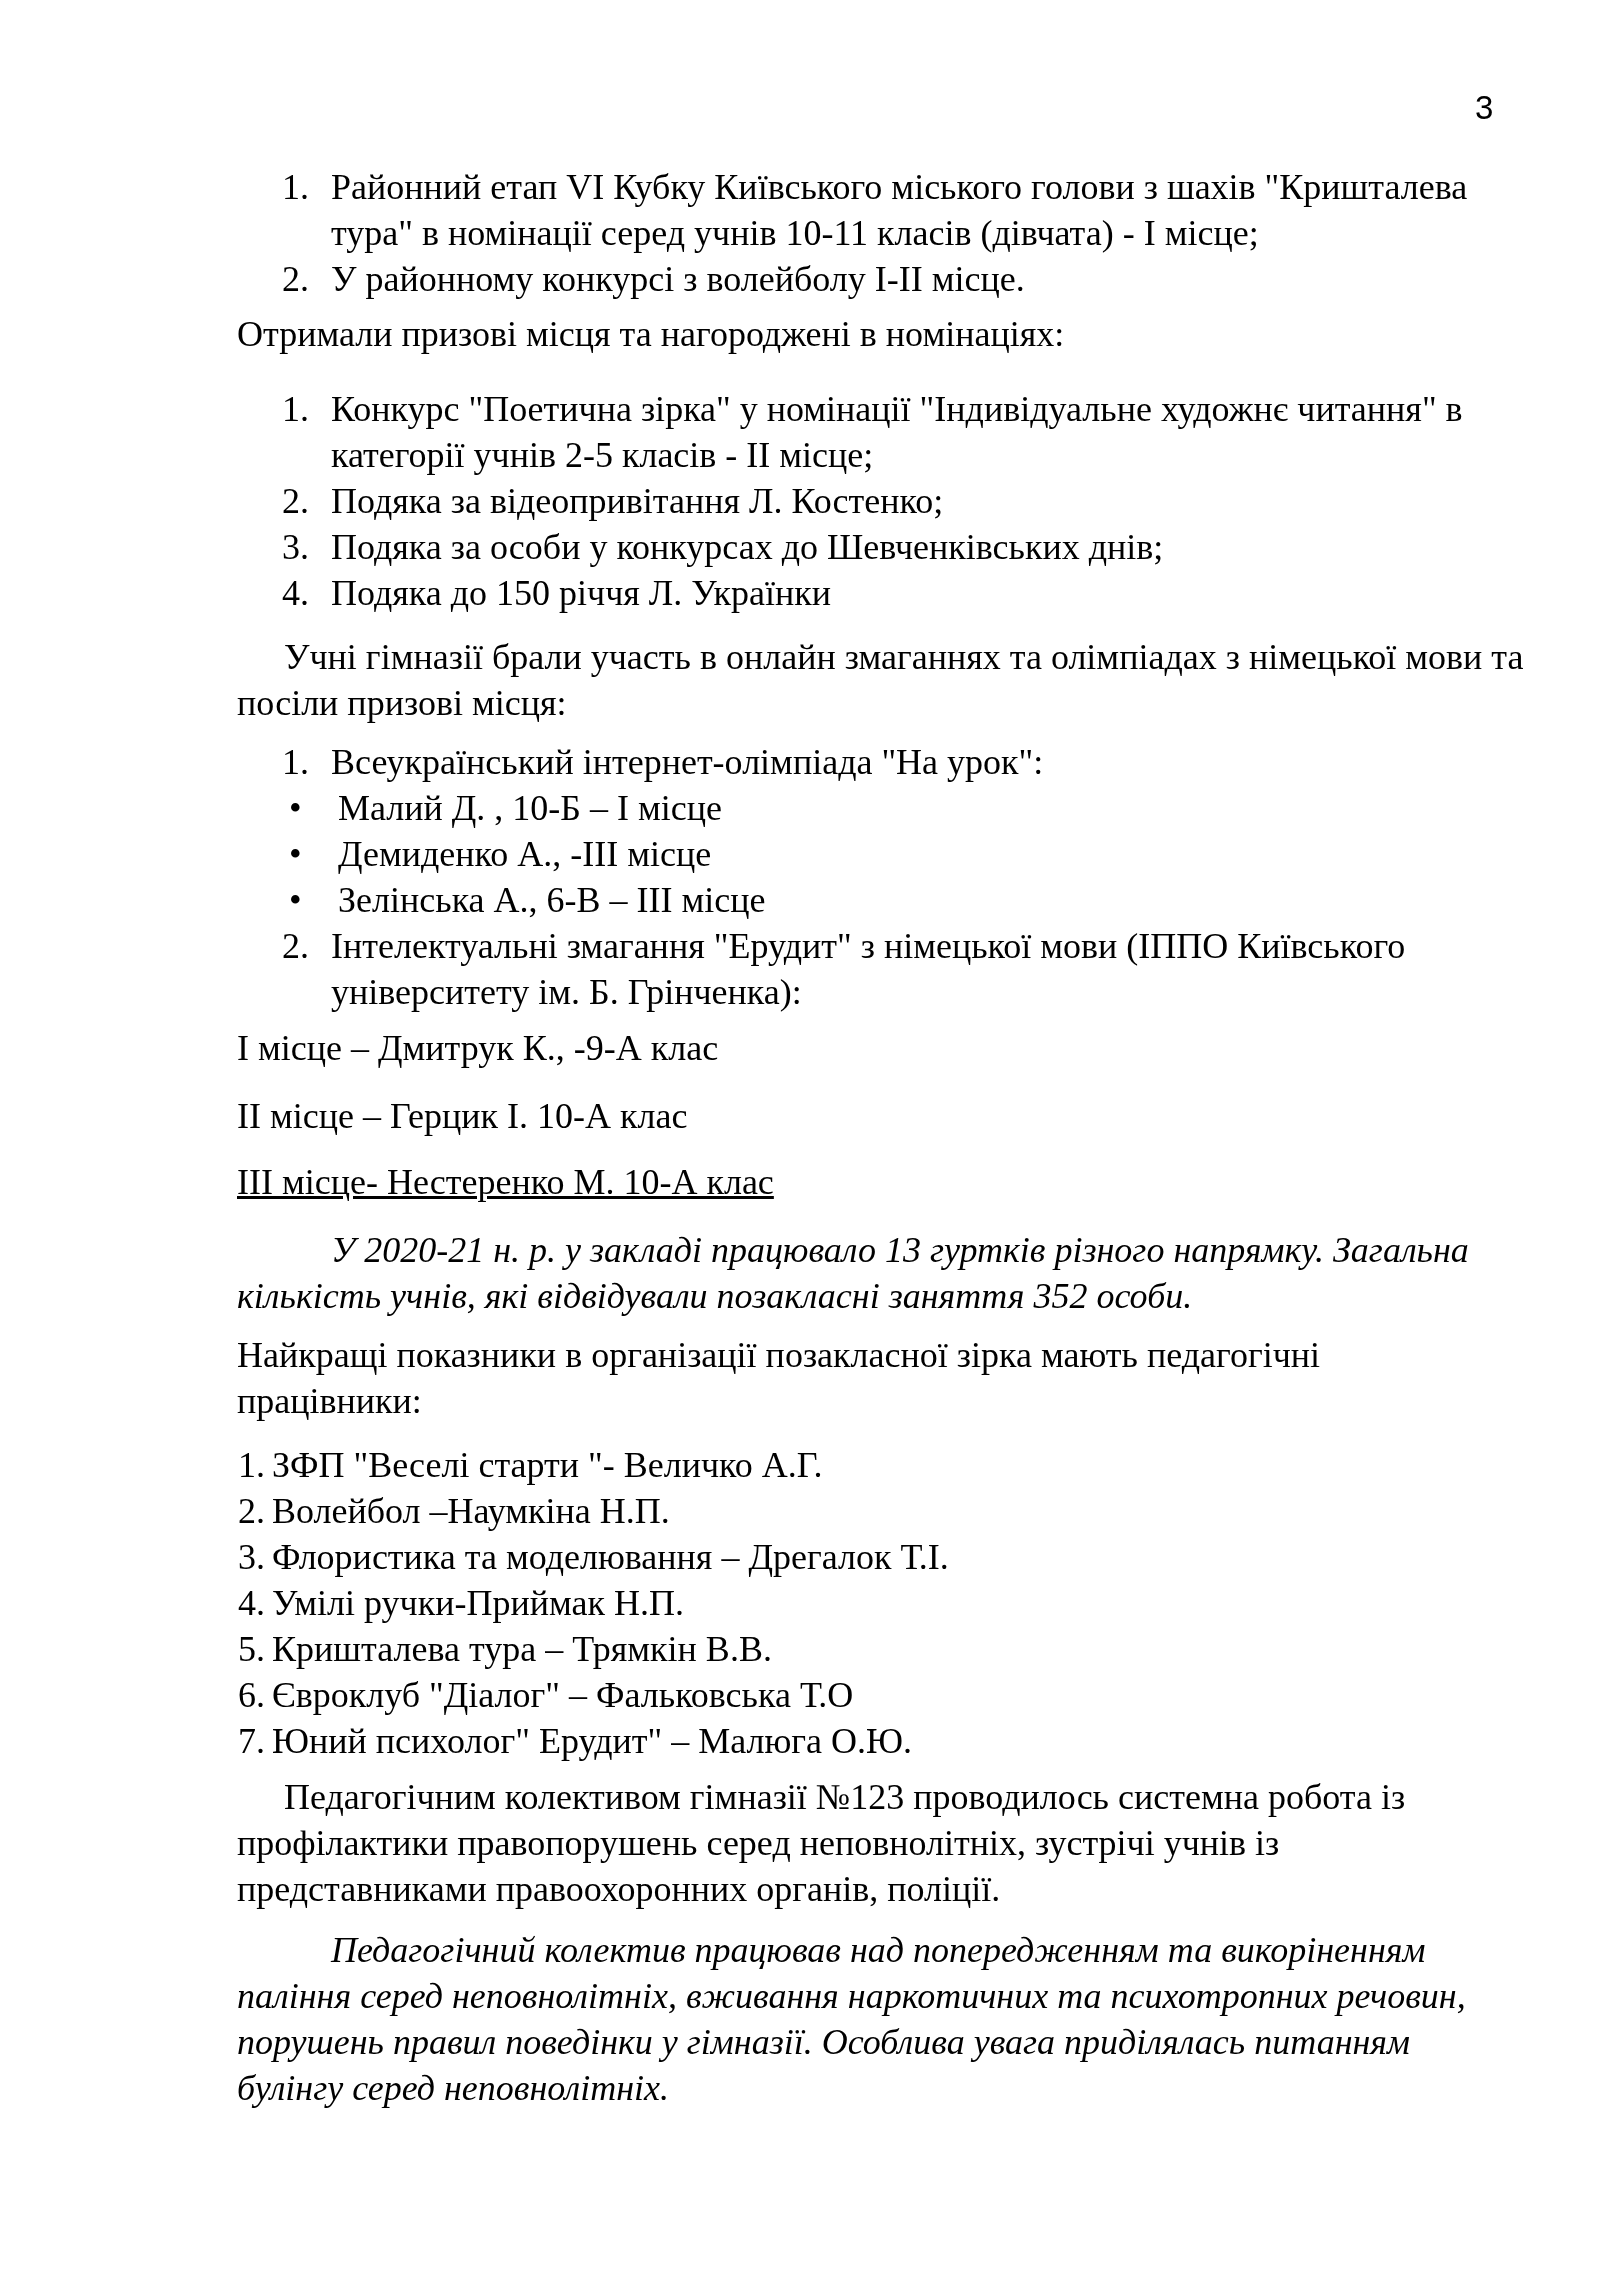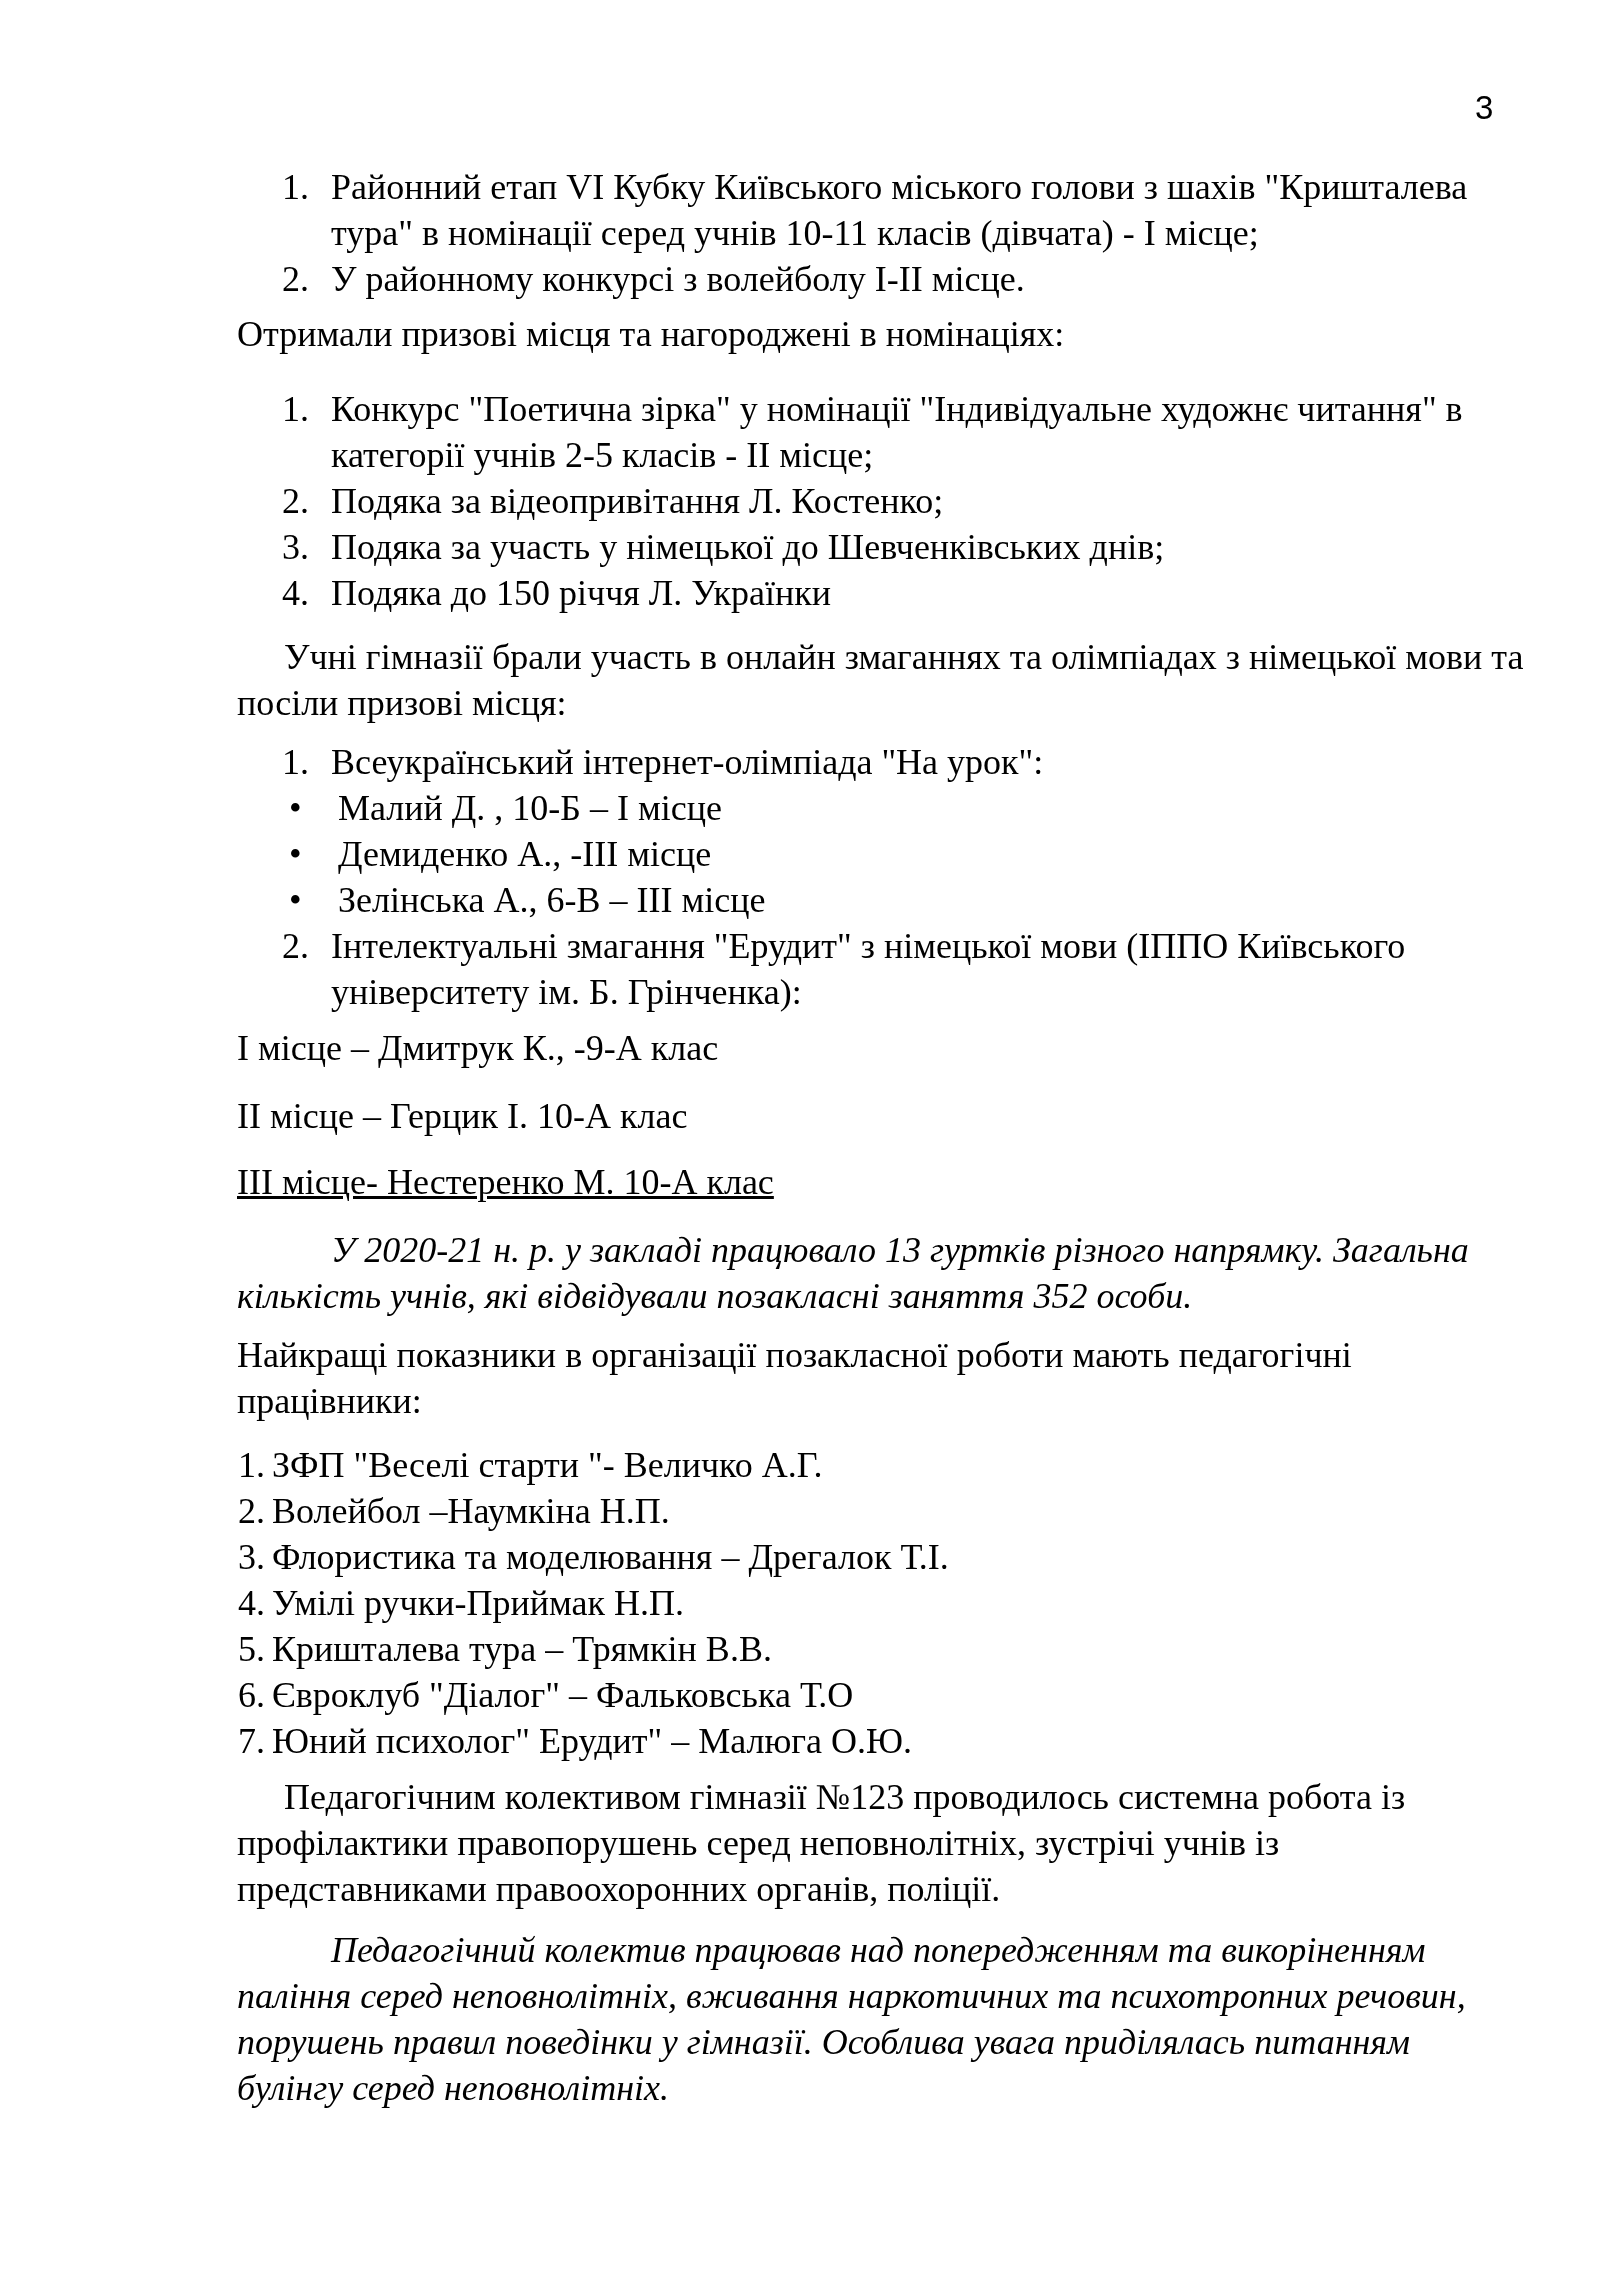--- a/index.html
+++ b/index.html
@@ -99,21 +99,21 @@
         <span class="marker">1.</span>
         <span class="li-text">Конкурс "Поетична зірка" у номінації "Індивідуальне художнє читання" в
 категорії учнів 2-5 класів - ІІ місце;</span>
       </div>
       <div class="li ind">
         <span class="marker">2.</span>
         <span class="li-text">Подяка за відеопривітання Л. Костенко;</span>
       </div>
       <div class="li ind">
         <span class="marker">3.</span>
-        <span class="li-text">Подяка за участь у німецької до Шевченківських днів;</span>
+        <span class="li-text">Подяка за особи у конкурсах до Шевченківських днів;</span>
       </div>
       <div class="li ind">
         <span class="marker">4.</span>
         <span class="li-text">Подяка до 150 річчя Л. Українки</span>
       </div>
     </div>
 
     <p class="para indent-sm mt19">Учні гімназії брали участь в онлайн змаганнях та олімпіадах з німецької мови та
 посіли призові місця:</p>
 
@@ -141,21 +141,21 @@
       </div>
     </div>
 
     <p class="para mt10">І місце – Дмитрук К., -9-А клас</p>
     <p class="para mt23">ІІ місце – Герцик І. 10-А клас</p>
     <p class="para mt20">ІІІ місце- Нестеренко М. 10-А клас</p>
 
     <p class="para indent-md mt23">У 2020-21 н. р. у закладі працювало 13 гуртків різного напрямку. Загальна
 кількість учнів, які відвідували позакласні заняття 352 особи.</p>
 
-    <p class="para mt13">Найкращі показники в організації позакласної роботи мають педагогічні
+    <p class="para mt13">Найкращі показники в організації позакласної зірка мають педагогічні
 працівники:</p>
 
     <div class="mt18">
       <div class="li flush">
         <span class="marker">1.</span>
         <span class="li-text">ЗФП "Веселі старти "- Величко А.Г.</span>
       </div>
       <div class="li flush">
         <span class="marker">2.</span>
         <span class="li-text">Волейбол –Наумкіна Н.П.</span>

